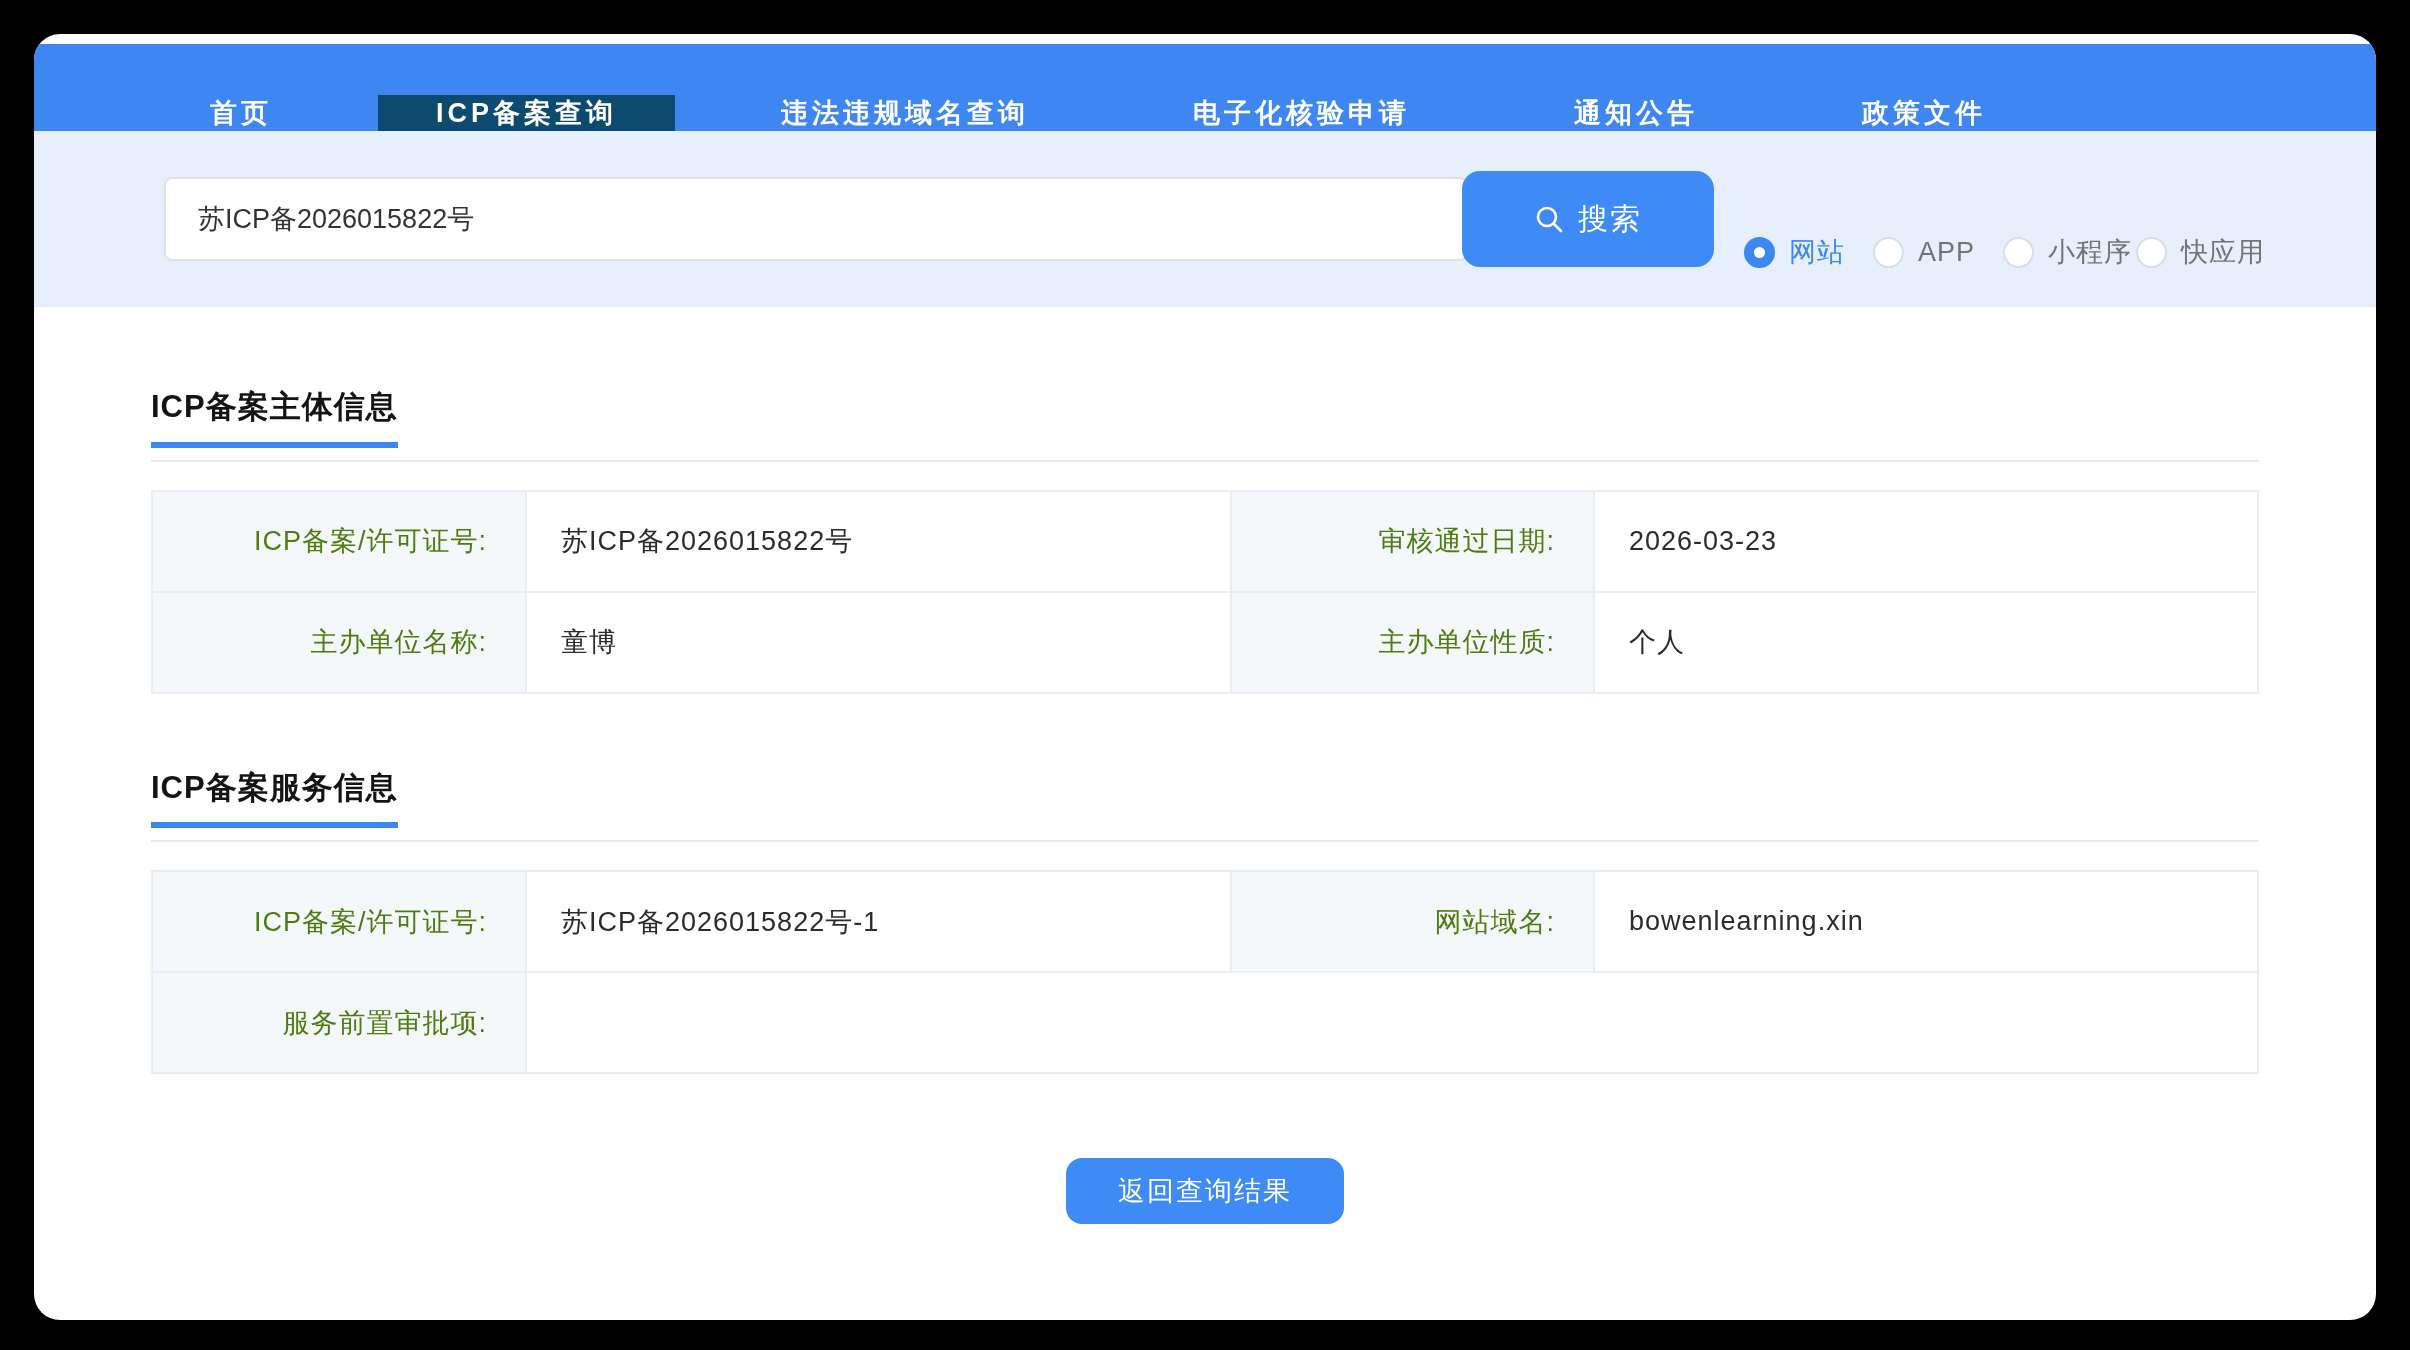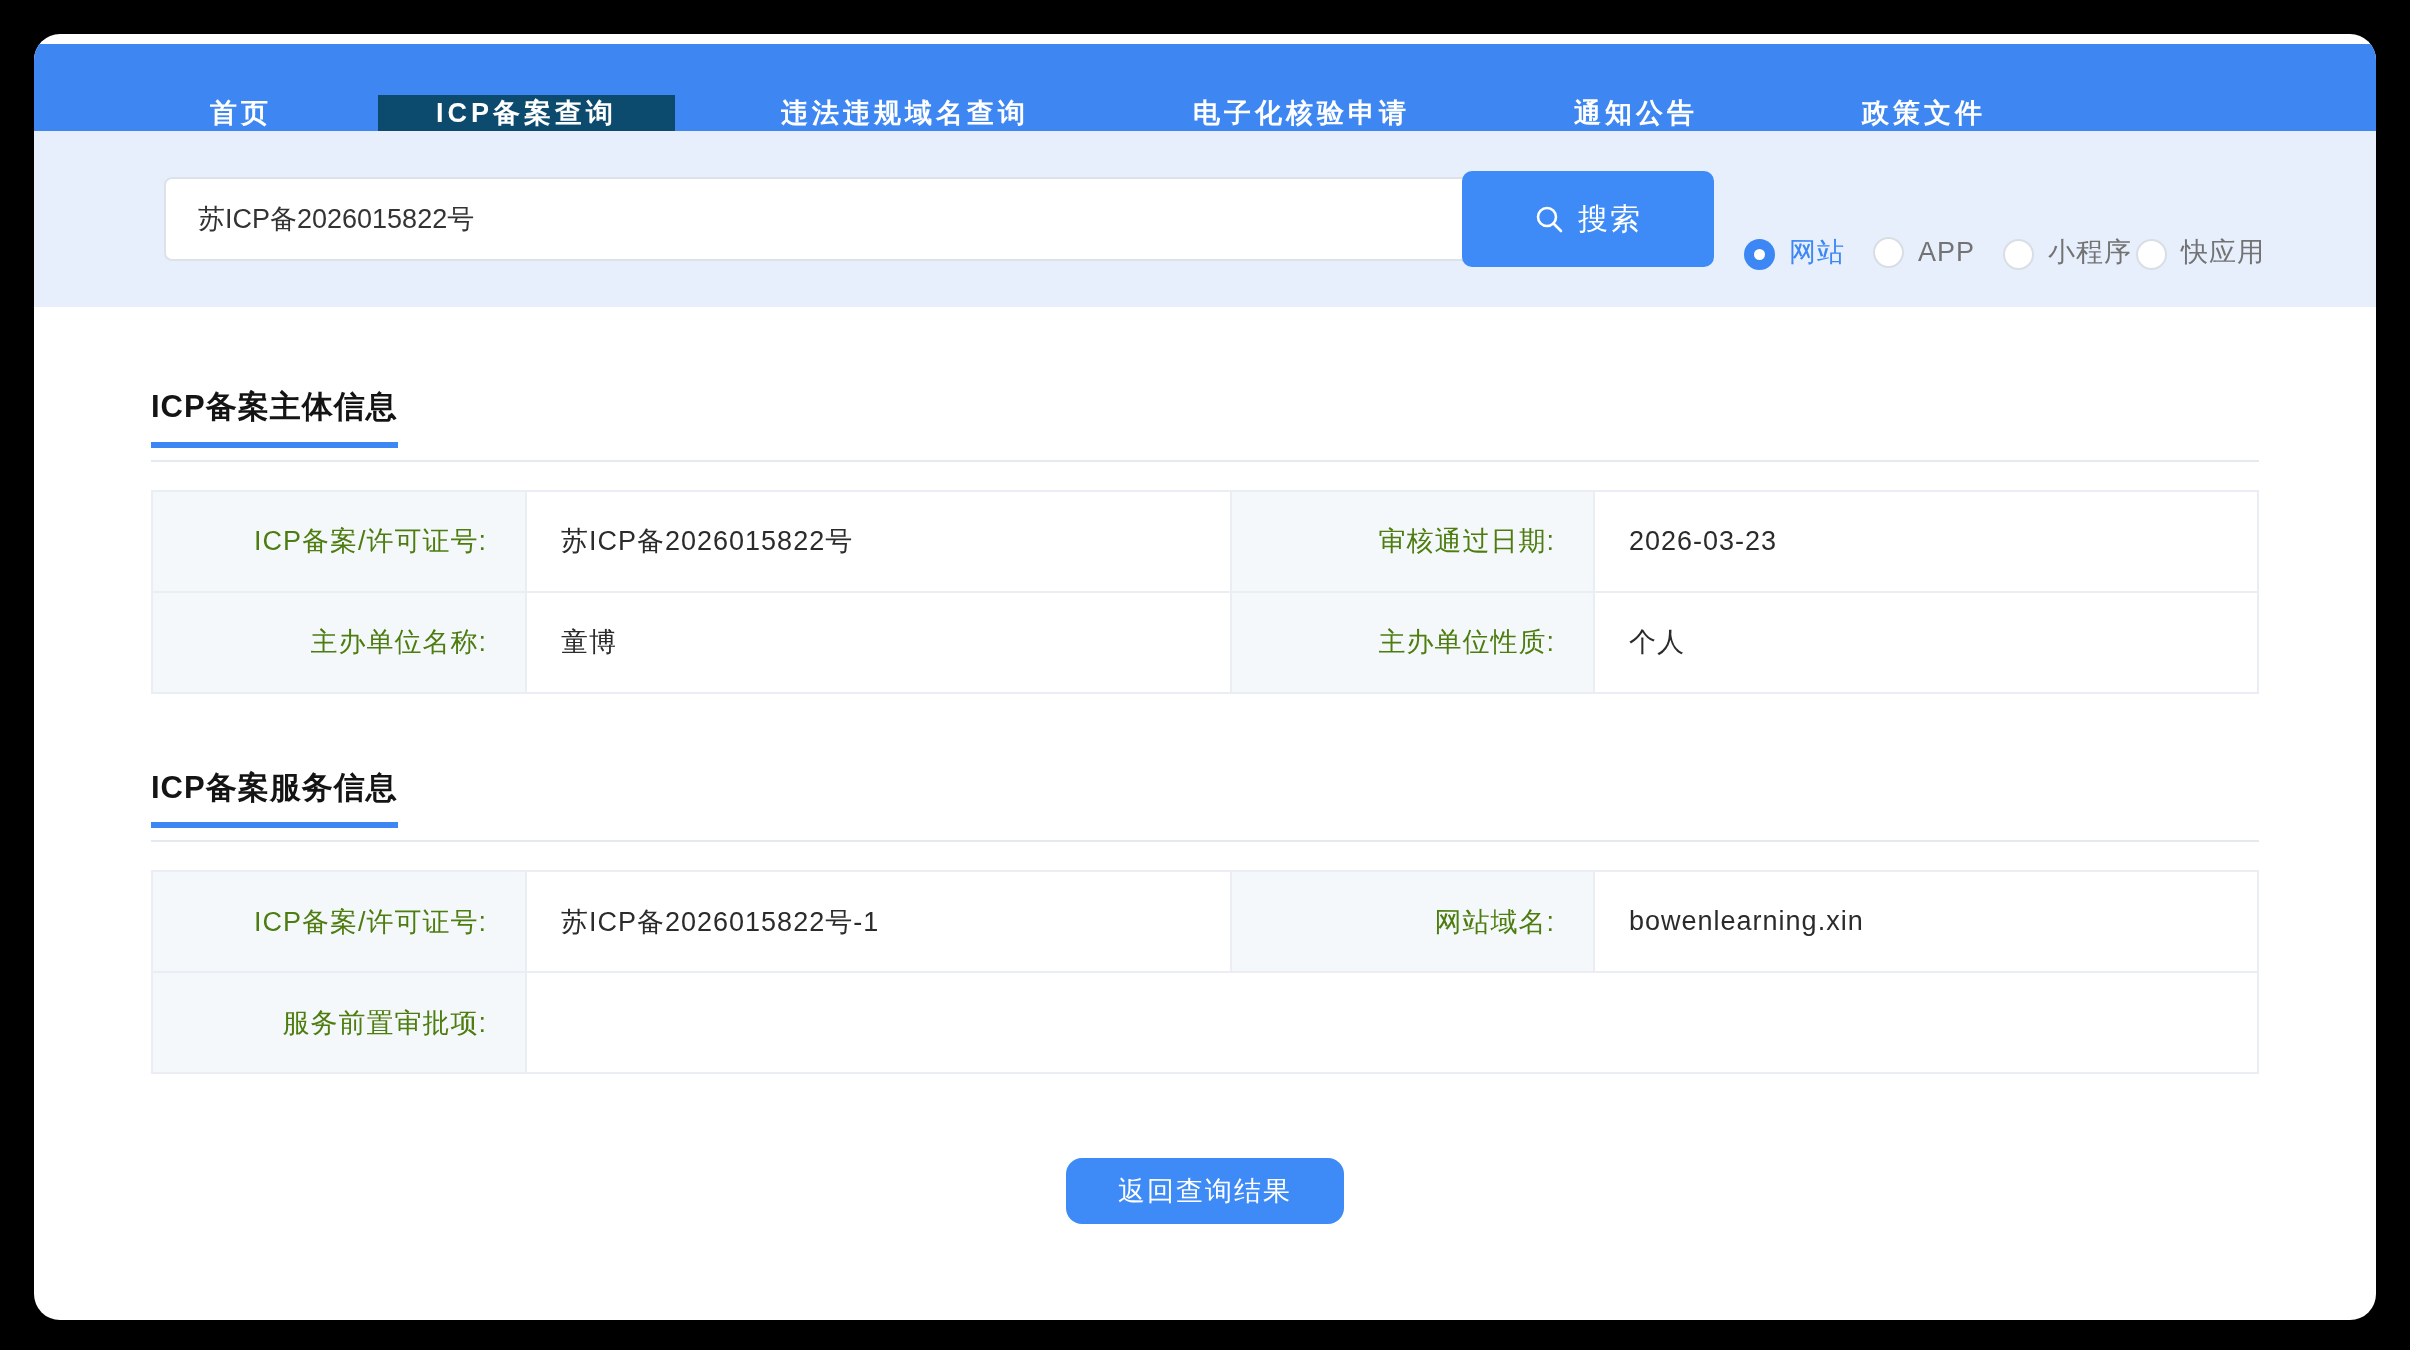--- a/index.html
+++ b/index.html
@@ -31,30 +31,30 @@
   }
   .search-input {
     width:1304px; height:84px; background:#fff;
     border:2px solid #DDE2E9; border-radius:8px;
     font-size:27px; color:#333; padding:0 32px;
     font-family:"Liberation Sans","DejaVu Sans",sans-serif;
     outline:none;
   }
   .search-btn {
     width:252px; height:96px; margin-left:-6px;
-    background:#3E8BF7; border:none; border-radius:10px;
+    background:#3E8BF7; border:none; border-radius:18px;
     color:#fff; font-size:30px; font-weight:500; letter-spacing:2px;
     display:flex; align-items:center; justify-content:center; gap:14px;
     cursor:pointer; position:relative; z-index:2;
     font-family:"Liberation Sans","DejaVu Sans",sans-serif;
   }
   .search-btn svg { display:block; }
 
   .radios { display:flex; align-items:center; margin-left:30px; margin-top:66px; }
-  .radio { display:flex; align-items:flex-end; cursor:pointer; }
+  .radio { display:flex; align-items:center; cursor:pointer; }
   .radio + .radio { margin-left:28px; }
   .radio.tight { margin-left:4px; }
   .radio-circle {
     width:31px; height:31px; border-radius:50%;
     background:#fff; border:2px solid #D9DEE5; flex:0 0 auto;
   }
   .radio.selected .radio-circle { background:#3D87F5; border:none; position:relative; }
   .radio.selected .radio-circle::after {
     content:""; position:absolute; left:50%; top:50%; width:11px; height:11px;
     margin:-5.5px 0 0 -5.5px; border-radius:50%; background:#fff;

